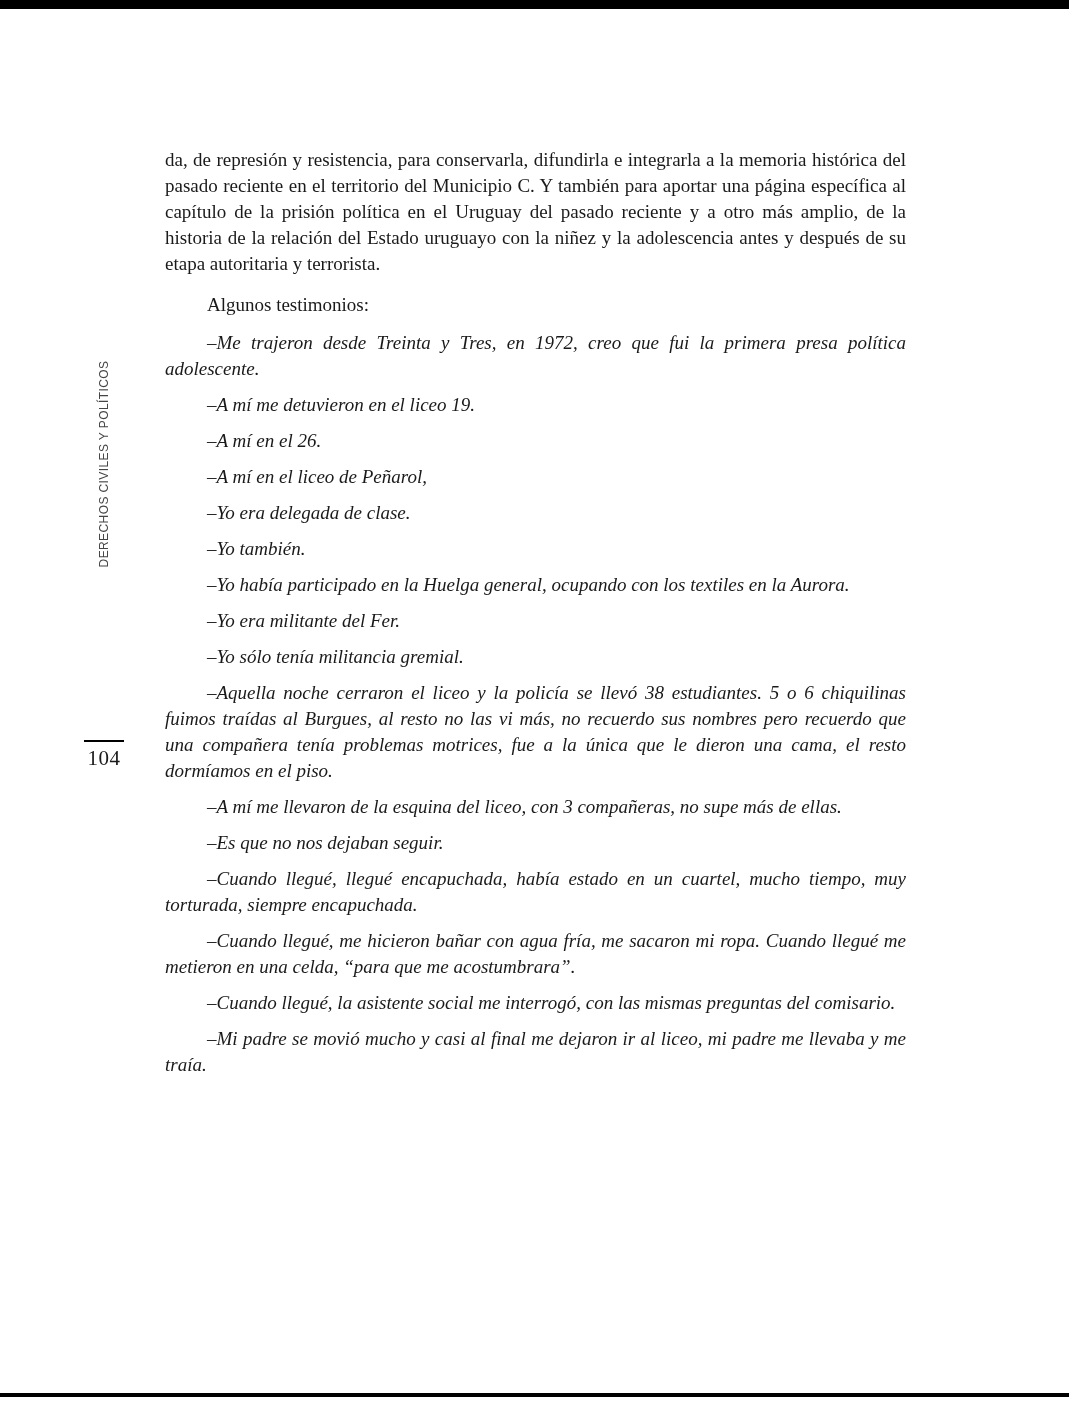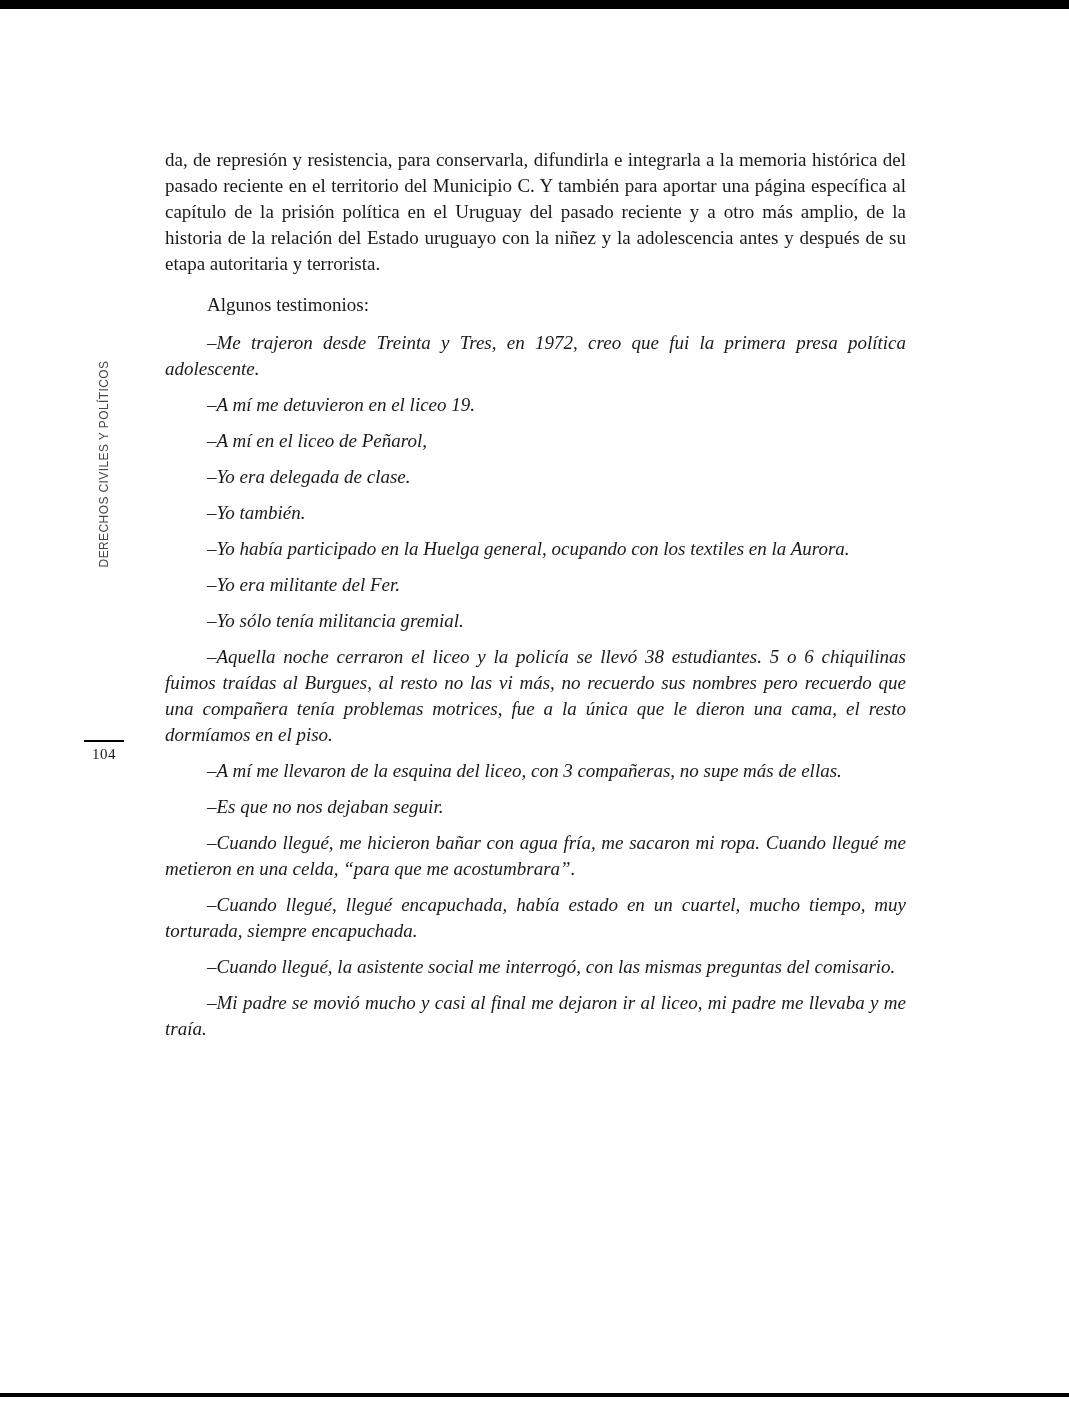--- a/index.html
+++ b/index.html
@@ -45,21 +45,21 @@
     width: 40px;
     text-align: center;
   }
   .page-number-rule {
     width: 40px;
     border-top: 2px solid #000000;
     margin: 0 0 4px 0;
   }
   .page-number {
     font-family: "Liberation Serif", serif;
-    font-size: 15px;
+    font-size: 21px;
     letter-spacing: 0.5px;
     color: #1a1a1a;
   }
   .text-column {
     position: absolute;
     left: 165px;
     top: 147px;
     width: 741px;
     color: #1a1a1a;
     font-size: 19px;
@@ -95,31 +95,32 @@
     <div class="page-number-rule"></div>
     <div class="page-number">104</div>
   </div>
 
   <main class="text-column">
     <p class="intro">da, de represión y resistencia, para conservarla, difundirla e integrarla a la memoria histórica del pasado reciente en el territorio del Municipio C. Y también para aportar una página específica al capítulo de la prisión política en el Uruguay del pasado reciente y a otro más amplio, de la historia de la relación del Estado uruguayo con la niñez y la adolescencia antes y después de su etapa autoritaria y terrorista.</p>
     <p class="lead">Algunos testimonios:</p>
     <div id="testimonies">
         <p class="testimony">–Me trajeron desde Treinta y Tres, en 1972, creo que fui la primera presa política adolescente.</p>
         <p class="testimony">–A mí me detuvieron en el liceo 19.</p>
+        <p class="testimony">–A mí en el 26.</p>
         <p class="testimony">–A mí en el liceo de Peñarol,</p>
         <p class="testimony">–Yo era delegada de clase.</p>
         <p class="testimony">–Yo también.</p>
         <p class="testimony">–Yo había participado en la Huelga general, ocupando con los textiles en la Aurora.</p>
         <p class="testimony">–Yo era militante del Fer.</p>
         <p class="testimony">–Yo sólo tenía militancia gremial.</p>
         <p class="testimony">–Aquella noche cerraron el liceo y la policía se llevó 38 estudiantes. 5 o 6 chiquilinas fuimos traídas al Burgues, al resto no las vi más, no recuerdo sus nombres pero recuerdo que una compañera tenía problemas motrices, fue a la única que le dieron una cama, el resto dormíamos en el piso.</p>
         <p class="testimony">–A mí me llevaron de la esquina del liceo, con 3 compañeras, no supe más de ellas.</p>
         <p class="testimony">–Es que no nos dejaban seguir.</p>
+        <p class="testimony">–Cuando llegué, llegué encapuchada, había estado en un cuartel, mucho tiempo, muy torturada, siempre encapuchada.</p>
         <p class="testimony">–Cuando llegué, me hicieron bañar con agua fría, me sacaron mi ropa. Cuando llegué me metieron en una celda, “para que me acostumbrara”.</p>
-        <p class="testimony">–Cuando llegué, llegué encapuchada, había estado en un cuartel, mucho tiempo, muy torturada, siempre encapuchada.</p>
         <p class="testimony">–Cuando llegué, la asistente social me interrogó, con las mismas preguntas del comisario.</p>
         <p class="testimony">–Mi padre se movió mucho y casi al final me dejaron ir al liceo, mi padre me llevaba y me traía.</p>
       </div>
   </main>
 
   <div class="bottom-border"></div>
 
 </div>
 
 </body></html>

